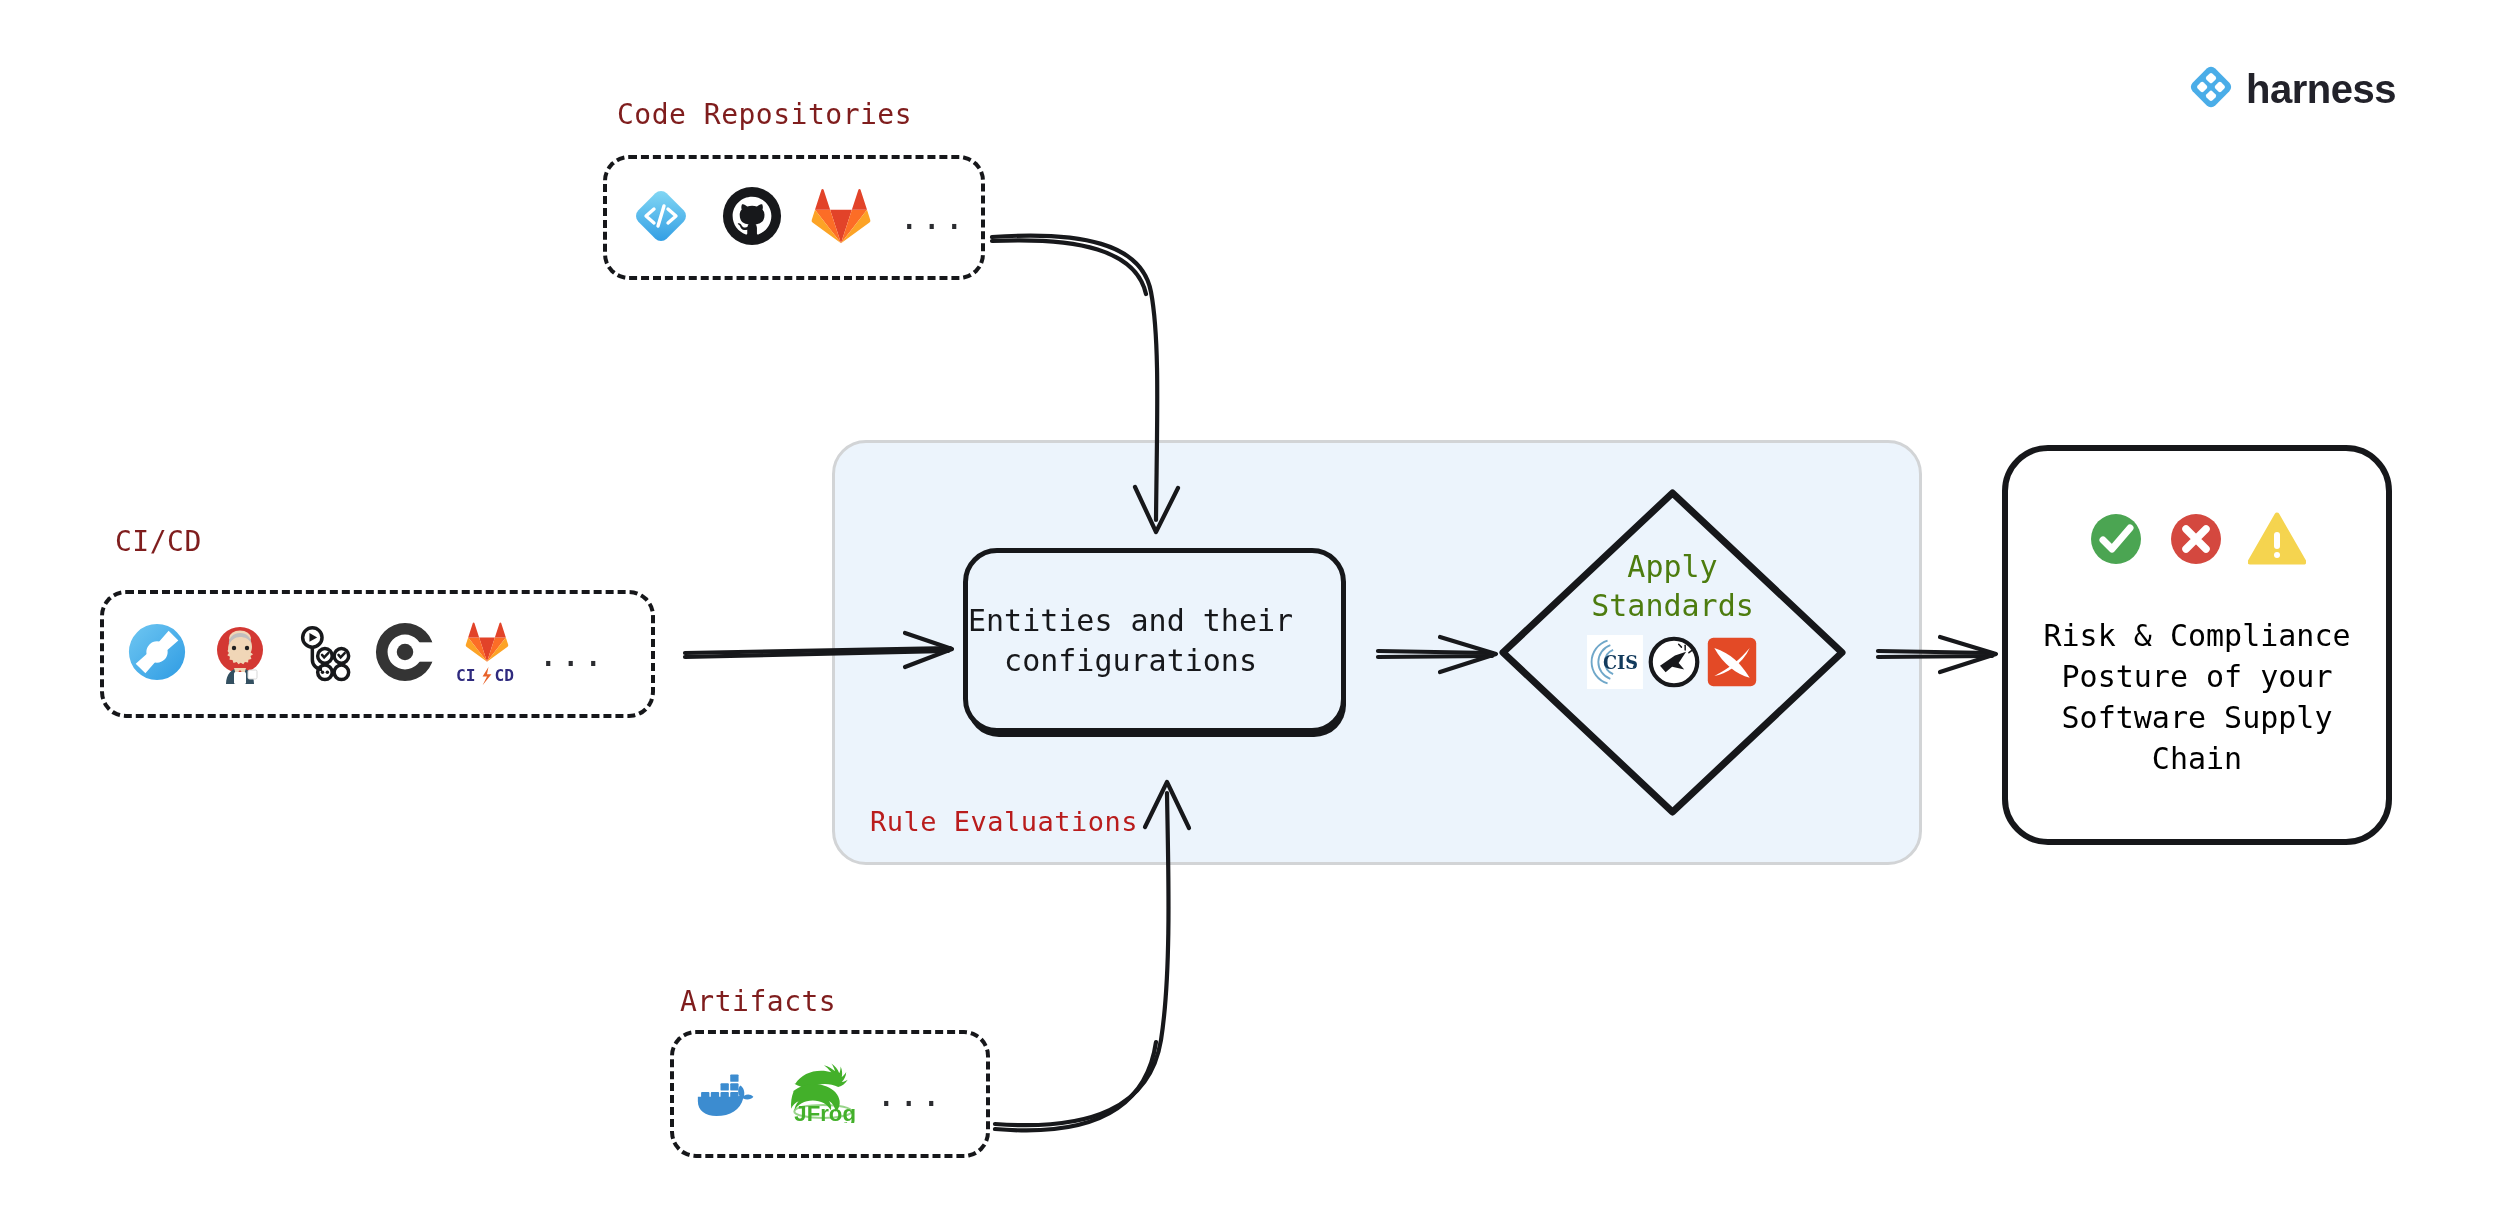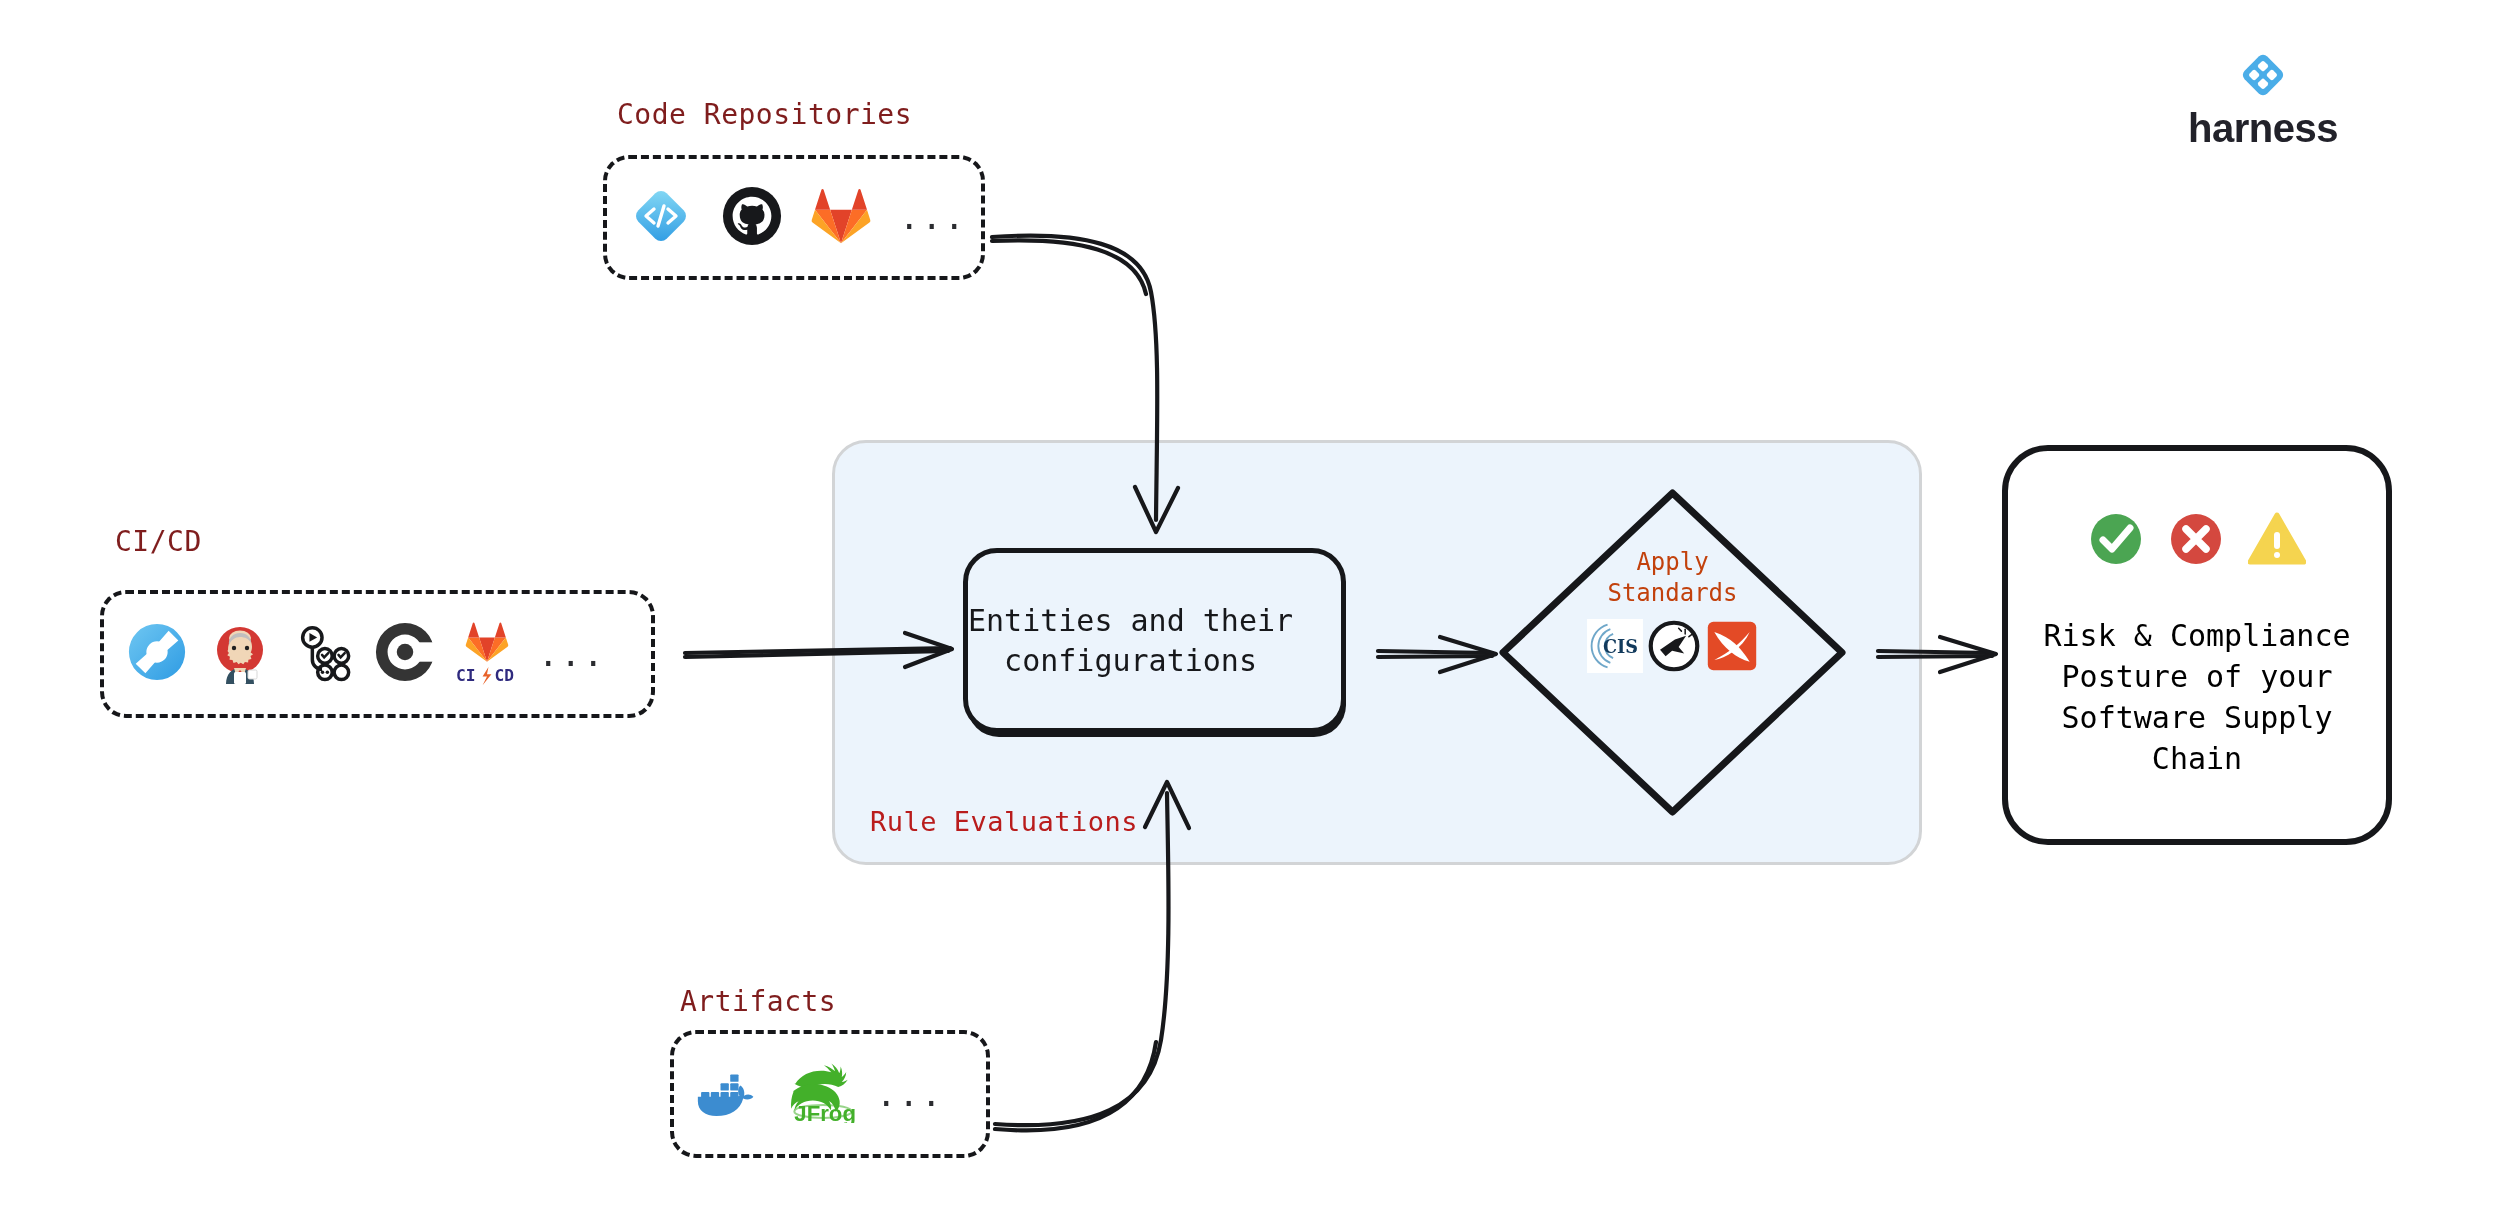--- a/index.html
+++ b/index.html
@@ -13,25 +13,24 @@
     position: relative;
     overflow: hidden;
     font-family: "DejaVu Sans Mono", "Liberation Mono", monospace;
     color: #1f2024;
   }
 
   
   #harness-logo {
     position: absolute;
     left: 2188px;
-    top: 52px;
-    display: flex;
-    align-items: center;
-    gap: 4px;
-    flex-direction: column;
+    top: 64px;
+    display: flex;
+    align-items: center;
+    gap: 12px;
   }
   #harness-logo .wordmark {
     font-family: "Liberation Sans", sans-serif;
     font-size: 40px;
     font-weight: 700;
     letter-spacing: -0.5px;
     color: #22222a;
   }
 
   
@@ -126,23 +125,23 @@
     inset: 0;
   }
   #diamond-content {
     position: absolute;
     left: 0;
     top: 62px;
     width: 100%;
     text-align: center;
   }
   #diamond-content .label {
-    font-size: 24px;
+    font-size: 30px;
     line-height: 1.3;
-    color: #c2410c;
+    color: #4d7c0f;
     white-space: pre-line;
   }
   #diamond-icons {
     margin-top: 10px;
     display: flex;
     align-items: center;
     justify-content: center;
     gap: 4px;
   }
 

